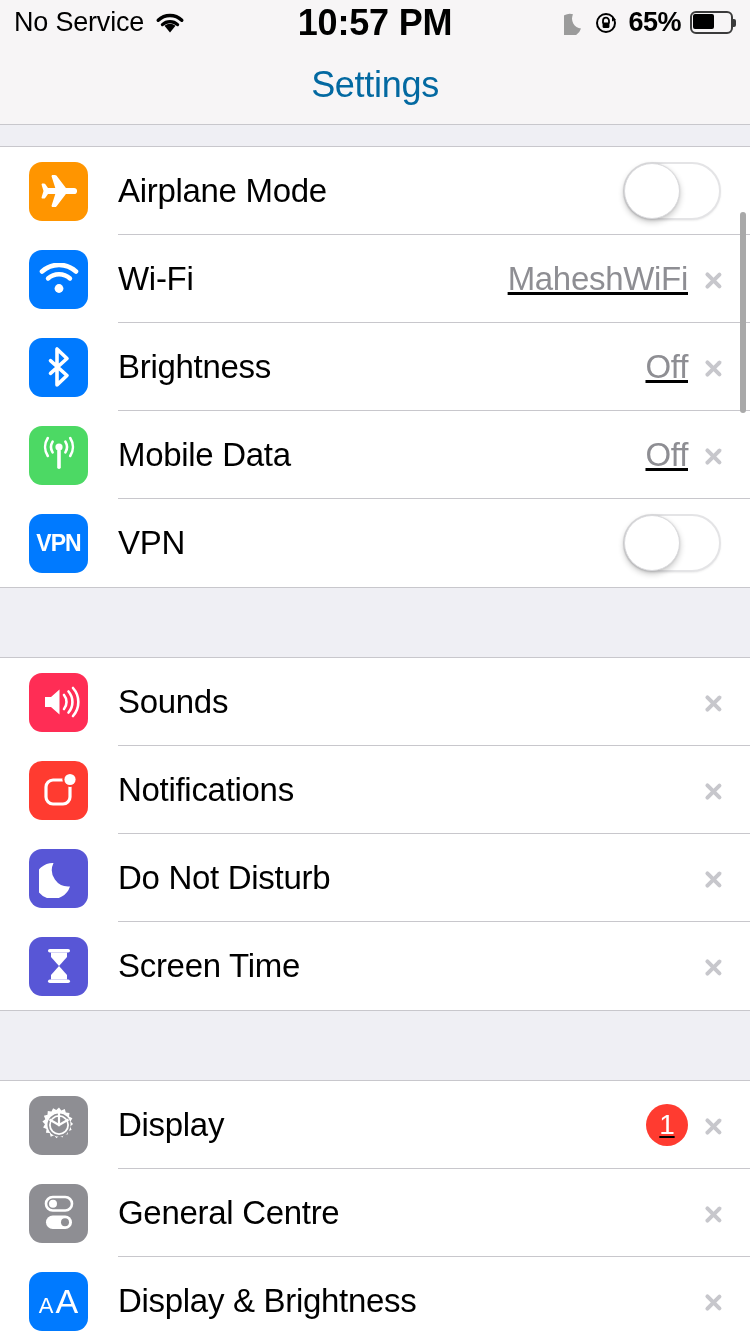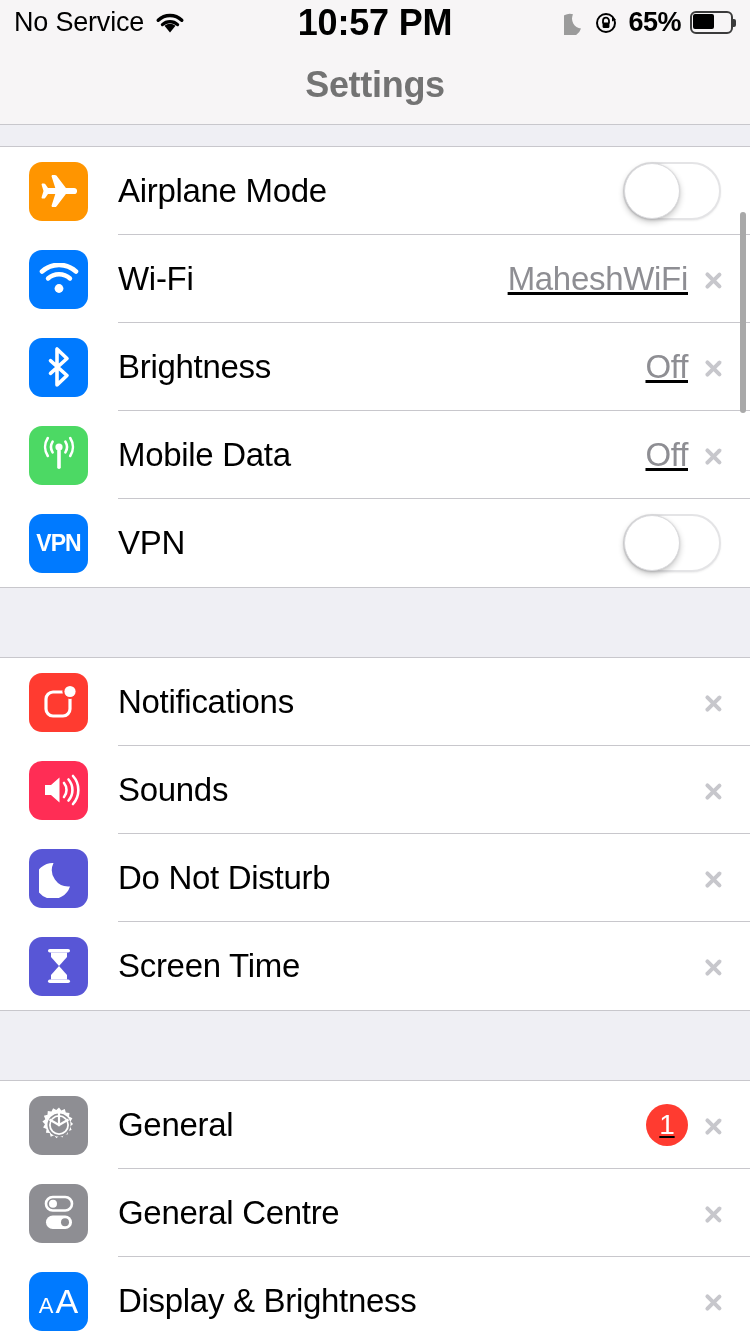--- a/index.html
+++ b/index.html
@@ -39,21 +39,21 @@
     background:#3b3b3b; border-radius:0 2px 2px 0;
   }
 
   
   .navbar{
     position:absolute; left:0; top:45px; width:750px; height:80px;
     background:#F7F5F6;
     border-bottom:1px solid #C8C7CC;
     display:flex; align-items:center; justify-content:center;
   }
-  .nav-title{ font-size:36px; font-weight:bold; color:#737373; letter-spacing:-0.3px; }
+  .nav-title{ font-size:36px; font-weight:normal; color:#0369a1; letter-spacing:-0.3px; }
 
   
   .content{ position:absolute; left:0; top:126px; width:750px; height:1208px; background:#0ea5e9; }
 
   .gap{ background:#EFEFF4; width:750px; }
   .gap.g1{ height:20px; }
   .gap.g2{ height:69px; }
 
   .group{
     background:#FFFFFF;
@@ -281,44 +281,44 @@
 
     </div>
 
   </div>
 
   <div class="gap g2"></div>
 
   <div class="group">
 
     <div class="row">
-      <div class="icon ic-notif">
-        <svg width="44" height="44" viewBox="0 0 44 44">
-          <rect x="9" y="12" width="24" height="24" rx="7" fill="none" stroke="#fff" stroke-width="3.2"></rect>
-          <circle cx="33" cy="11.5" r="7.6" fill="#FF3B30"></circle>
-          <circle cx="33" cy="11.5" r="5.6" fill="#fff"></circle>
-        </svg>
-      </div>
-      <span class="label">Notifications</span>
-      <div class="right">
-        <span class="chev"></span>
-      </div>
-      <div class="sep"></div>
-    </div>
-
-    <div class="row">
       <div class="icon ic-sounds">
         <svg width="44" height="40" viewBox="0 0 44 40">
           <path d="M8 15 h6 l8.5-7.5 v25 L14 25 H8 z" fill="#fff"></path>
           <path d="M27 13 A11 11 0 0 1 27 27" stroke="#fff" stroke-width="2.6" fill="none" stroke-linecap="round"></path>
           <path d="M31.5 9.5 A16 16 0 0 1 31.5 30.5" stroke="#fff" stroke-width="2.6" fill="none" stroke-linecap="round"></path>
           <path d="M36 6 A21 21 0 0 1 36 34" stroke="#fff" stroke-width="2.6" fill="none" stroke-linecap="round"></path>
         </svg>
       </div>
       <span class="label">Sounds</span>
+      <div class="right">
+        <span class="chev"></span>
+      </div>
+      <div class="sep"></div>
+    </div>
+
+    <div class="row">
+      <div class="icon ic-notif">
+        <svg width="44" height="44" viewBox="0 0 44 44">
+          <rect x="9" y="12" width="24" height="24" rx="7" fill="none" stroke="#fff" stroke-width="3.2"></rect>
+          <circle cx="33" cy="11.5" r="7.6" fill="#FF3B30"></circle>
+          <circle cx="33" cy="11.5" r="5.6" fill="#fff"></circle>
+        </svg>
+      </div>
+      <span class="label">Notifications</span>
       <div class="right">
         <span class="chev"></span>
       </div>
       <div class="sep"></div>
     </div>
 
     <div class="row">
       <div class="icon ic-dnd">
         <svg width="40" height="40" viewBox="0 0 40 40">
           <path d="M31 28.5 A16.5 16.5 0 0 1 14.5 5 A18 18 0 1 0 31 28.5 Z" fill="#fff"></path>
@@ -358,21 +358,21 @@
         <svg width="44" height="44" viewBox="0 0 44 44">
           <path d="M22 4.5 l2.3 2.9 3.5-1.4 1 3.6 3.7.3 -.5 3.7 3.4 1.6 -1.9 3.2 2.6 2.7 -2.9 2.3 1.4 3.5 -3.6 1 -.3 3.7 -3.7-.5 -1.6 3.4 -3.2-1.9 -2.7 2.6 -2.3-2.9 -3.5 1.4 -1-3.6 -3.7-.3 .5-3.7 -3.4-1.6 1.9-3.2 -2.6-2.7 2.9-2.3 -1.4-3.5 3.6-1 .3-3.7 3.7.5 1.6-3.4 3.2 1.9z" fill="#fff"></path>
           <circle cx="22" cy="22" r="11.5" fill="#8E8E93"></circle>
           <circle cx="22" cy="22" r="10" fill="#fff"></circle>
           <circle cx="22" cy="22" r="8.2" fill="#8E8E93"></circle>
           <rect x="20.9" y="10" width="2.2" height="12.5" fill="#fff"></rect>
           <rect x="20.9" y="21" width="2.2" height="12" fill="#fff" transform="rotate(-120 22 22)"></rect>
           <rect x="20.9" y="21" width="2.2" height="12" fill="#fff" transform="rotate(120 22 22)"></rect>
         </svg>
       </div>
-      <span class="label">General</span>
+      <span class="label">Display</span>
       <div class="right">
         <span class="badge">1</span>
         <span class="chev"></span>
       </div>
       <div class="sep"></div>
     </div>
 
     <div class="row">
       <div class="icon ic-control">
         <svg width="40" height="44" viewBox="0 0 40 44">

